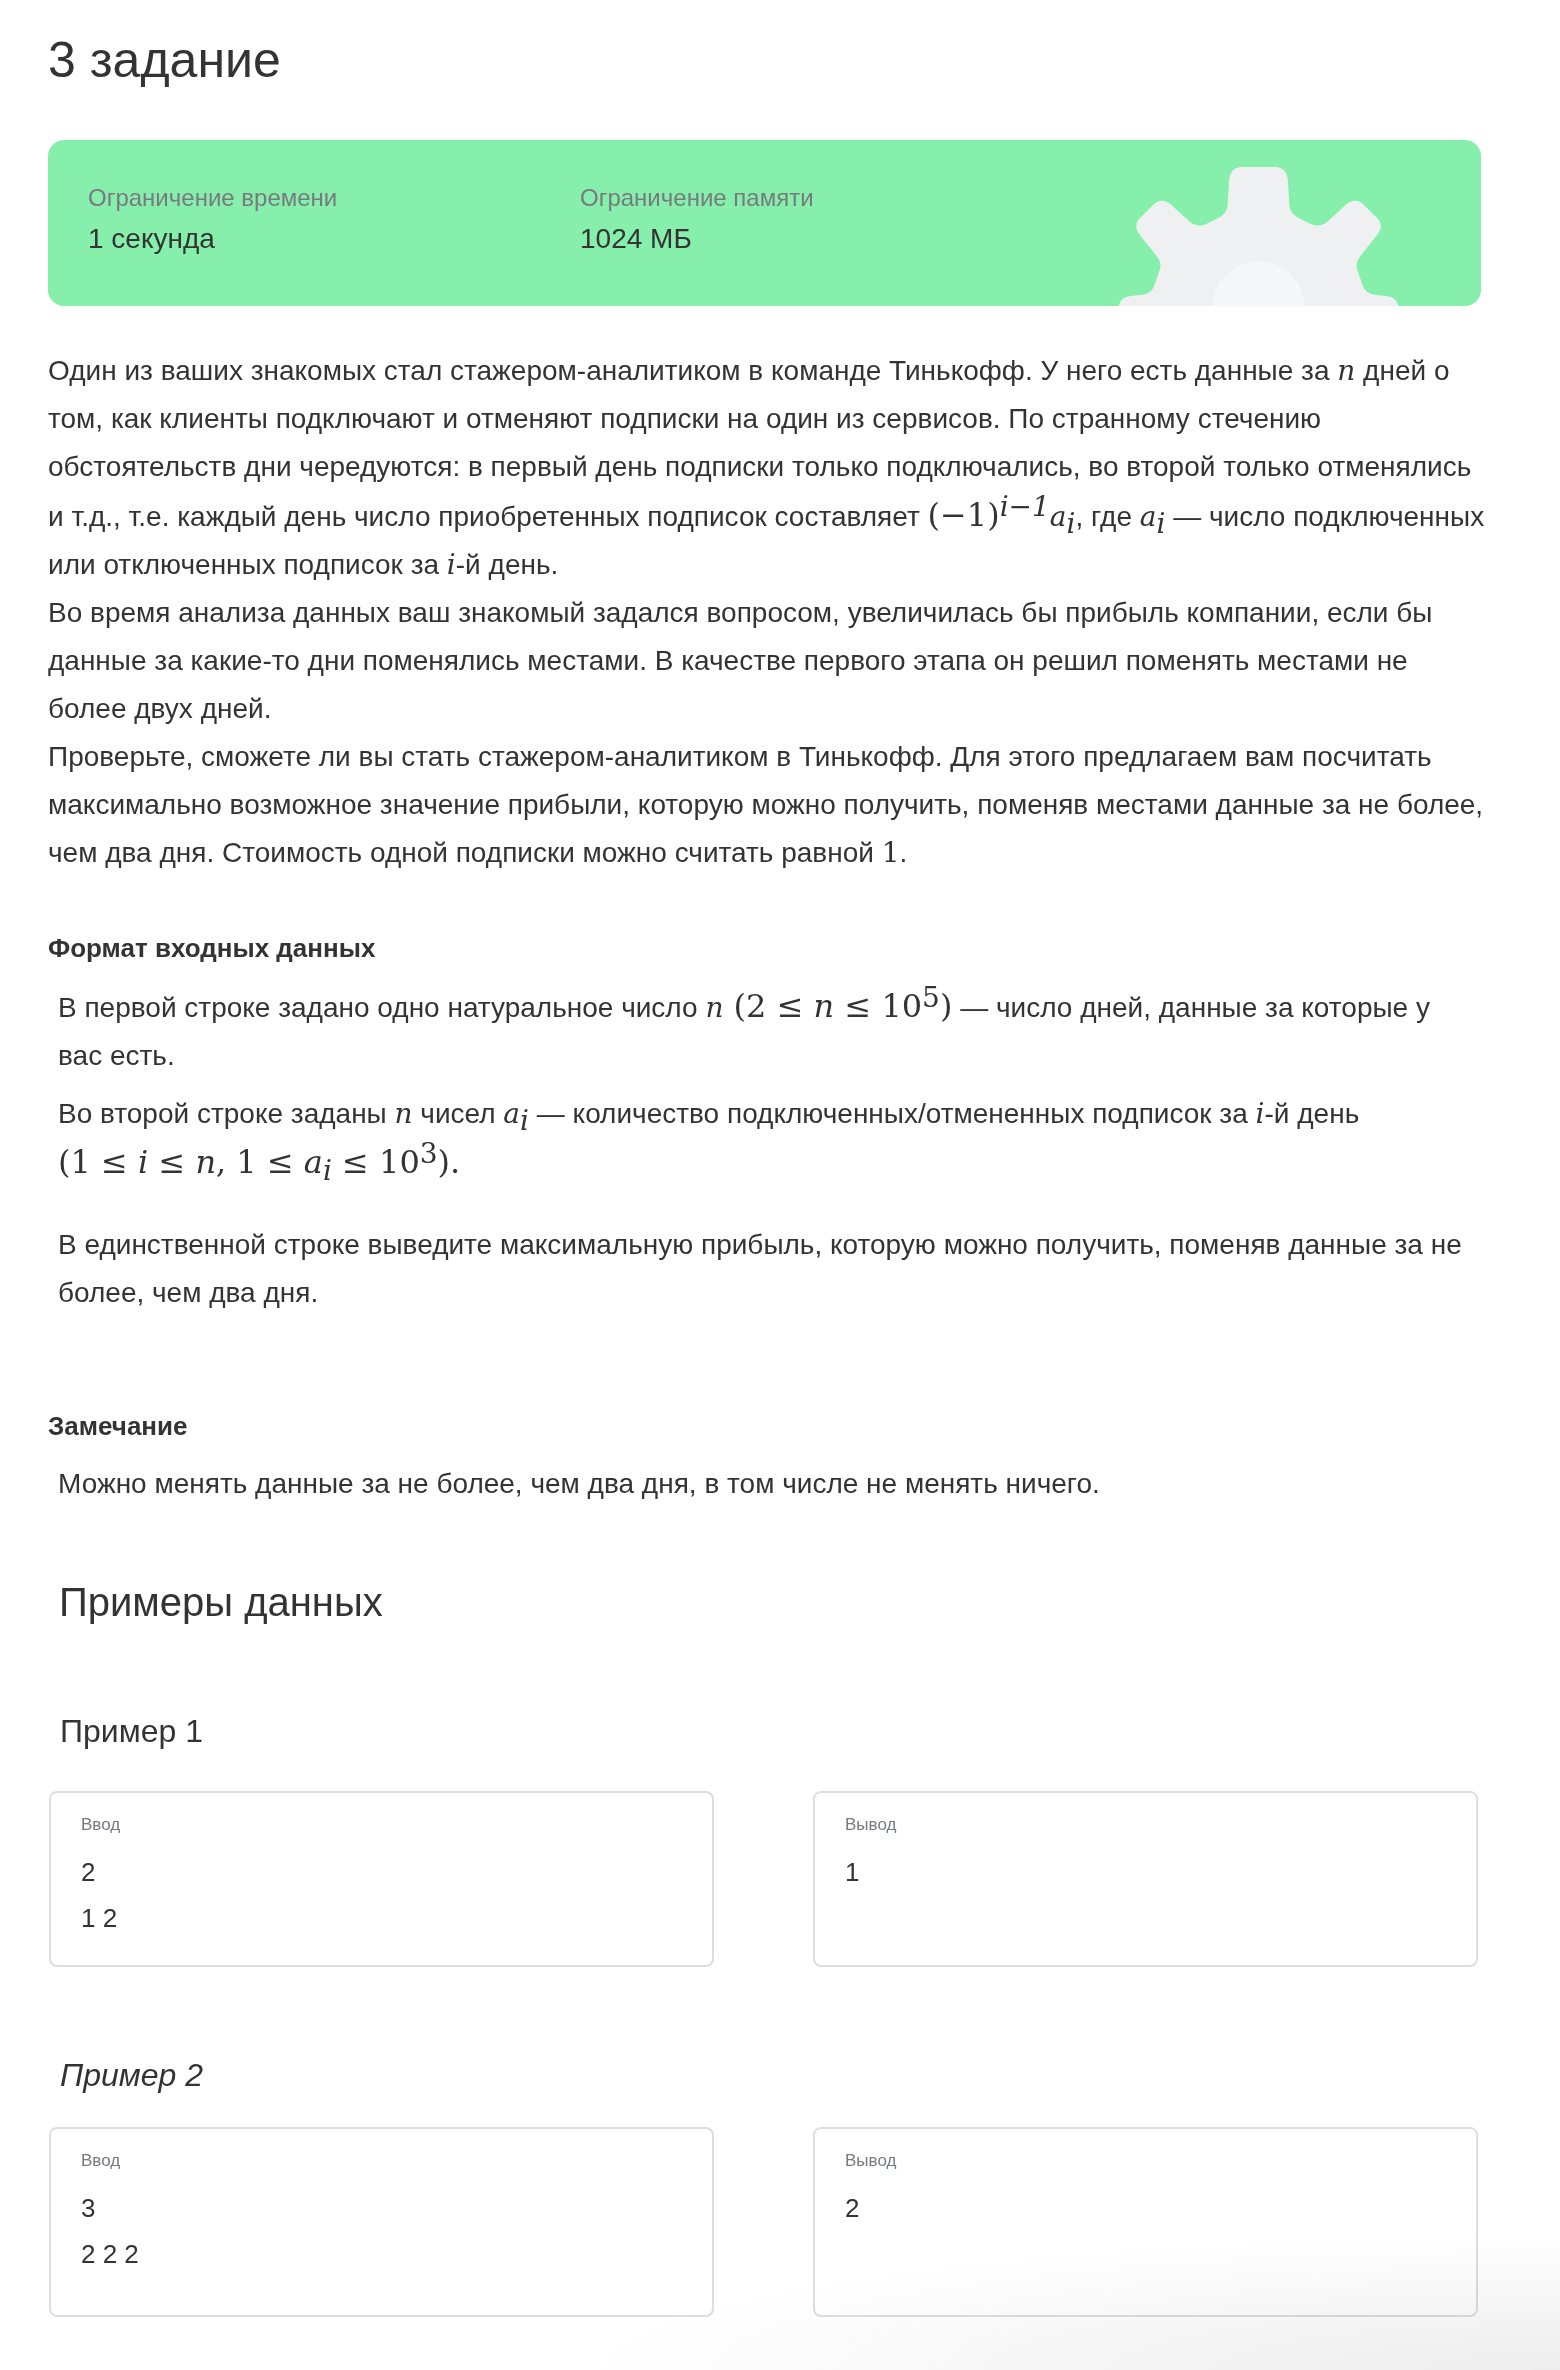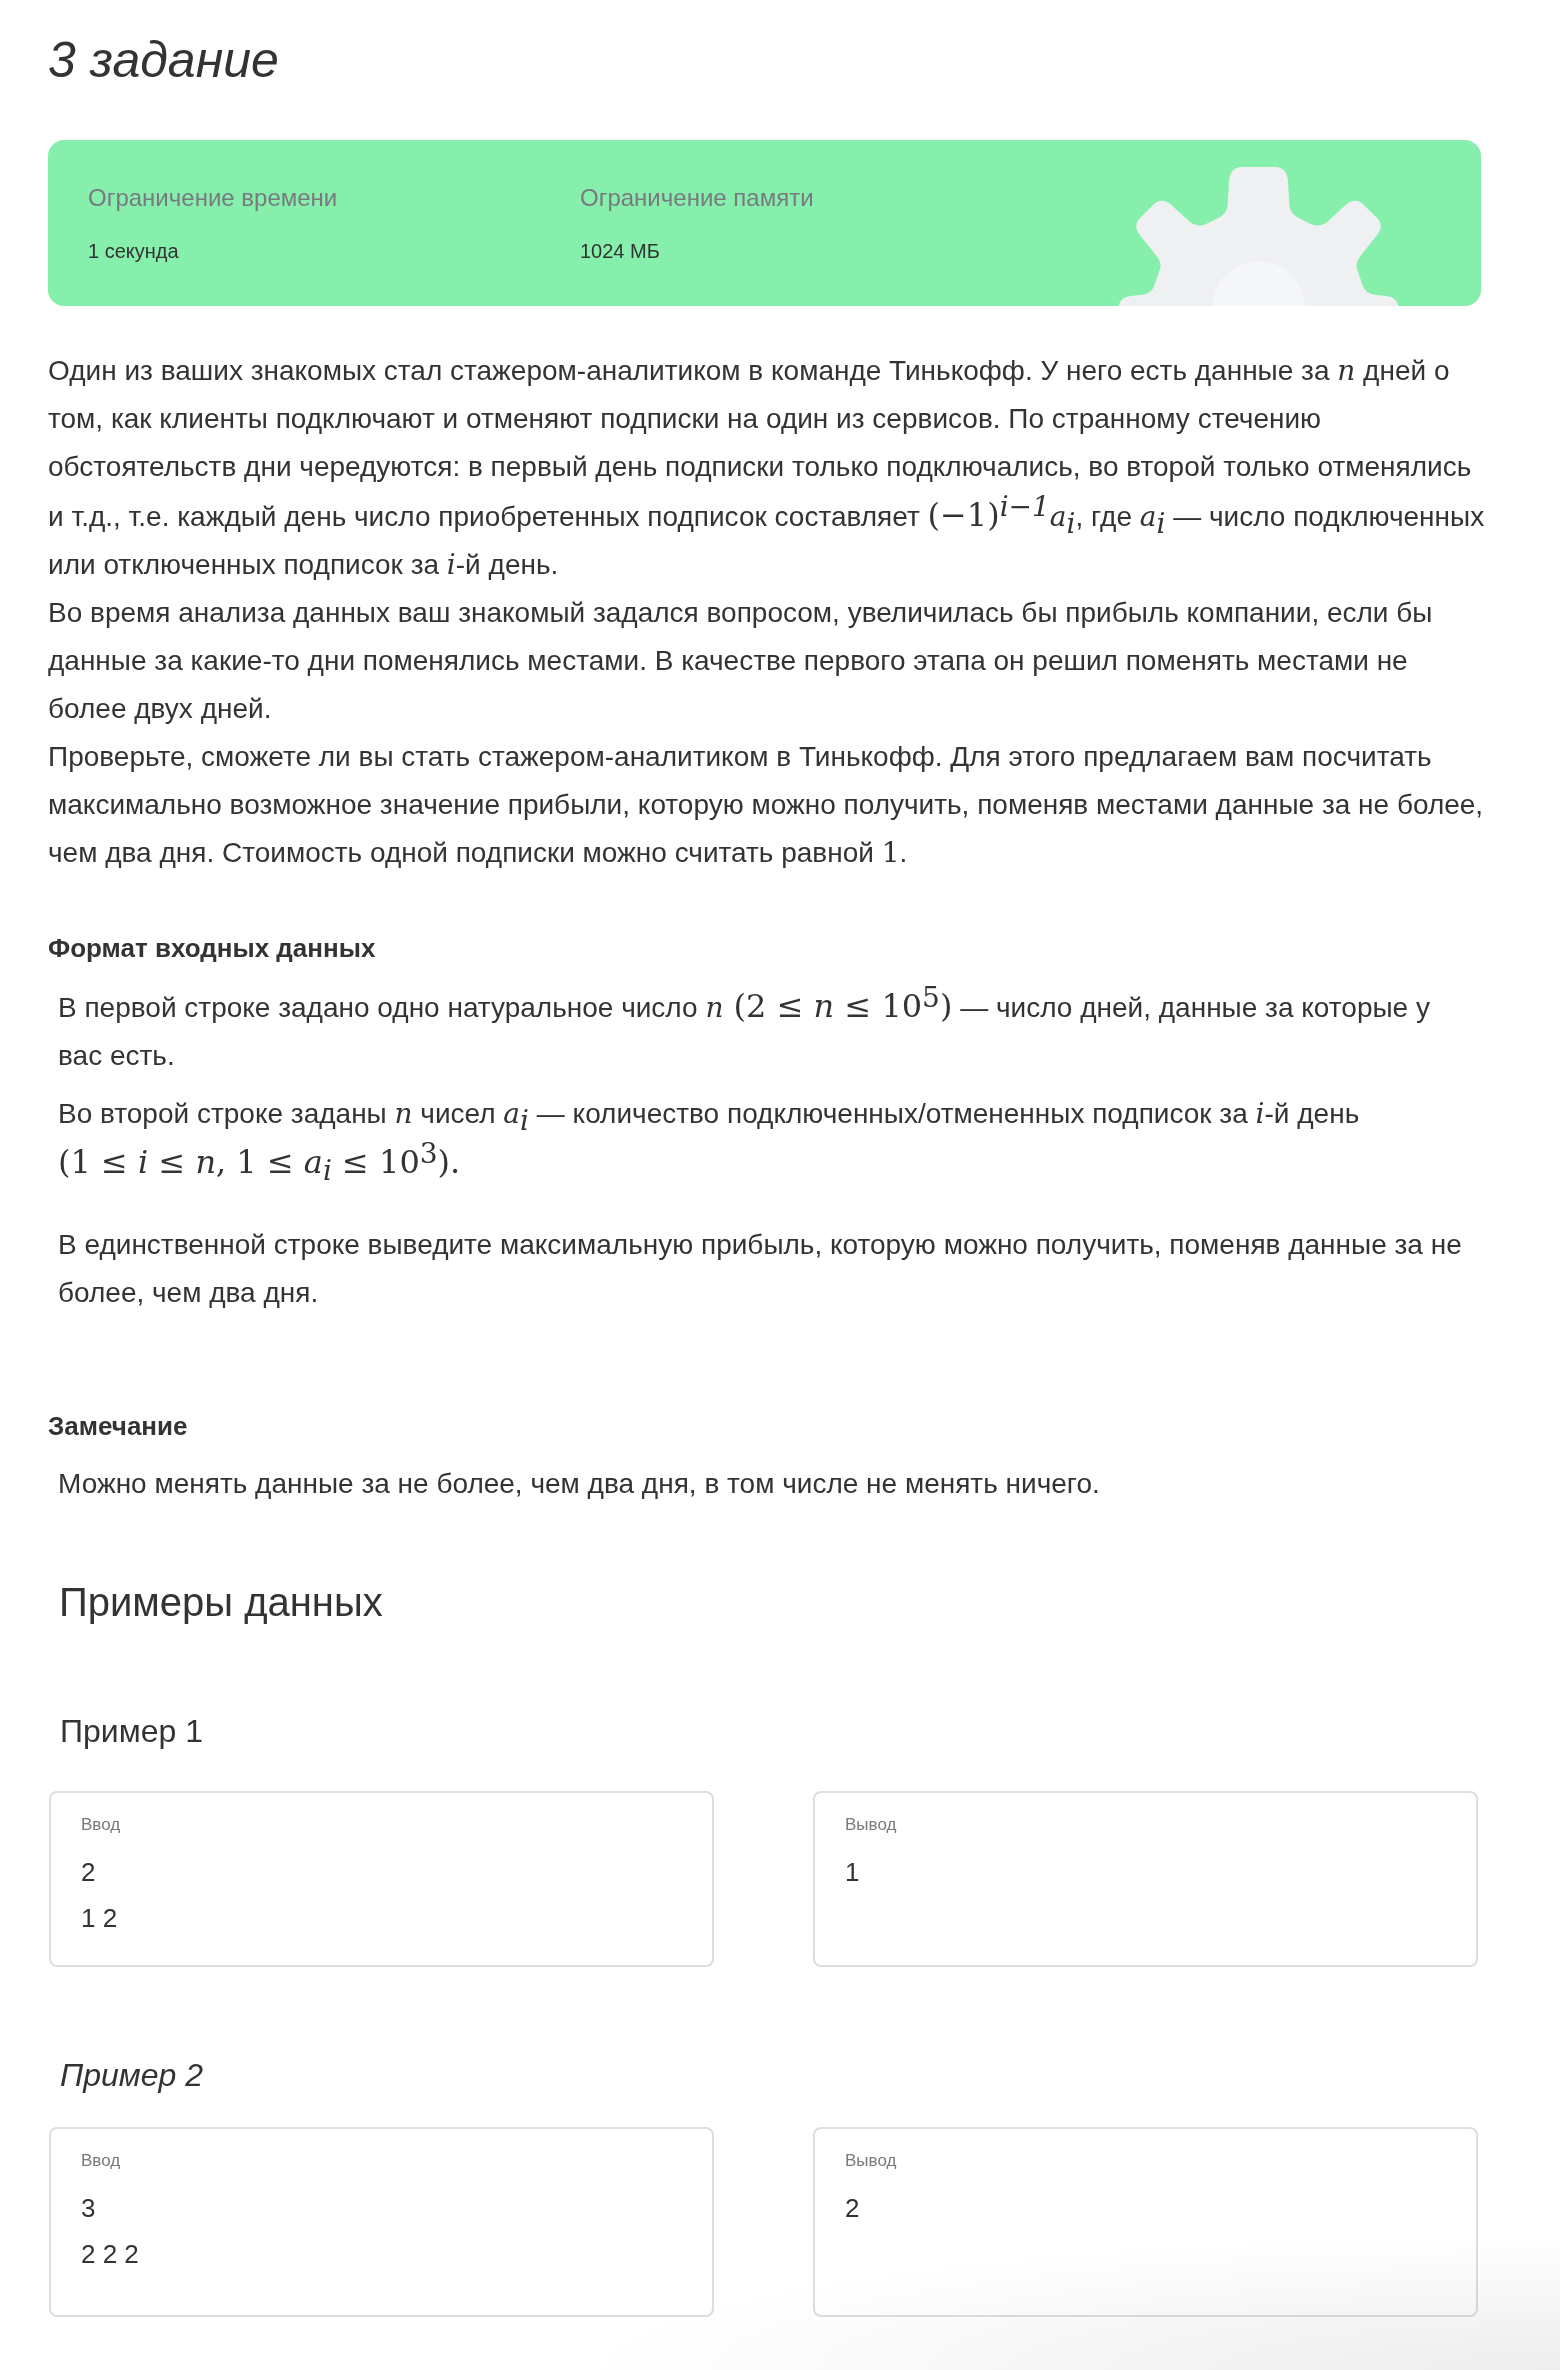--- a/index.html
+++ b/index.html
@@ -1,29 +1,29 @@
 <!DOCTYPE html>
 <html><head>
 <meta charset="utf-8">
 <style>
   html, body { margin: 0; padding: 0; background: #ffffff; }
   body {
     width: 1560px; height: 2370px; position: relative; overflow: hidden;
     font-family: "Liberation Sans", "DejaVu Sans", sans-serif; color: #333333;
   }
   .abs { position: absolute; }
-  .title { left: 48px; top: 28px; font-size: 50px; line-height: 64px; color: #333; font-weight: 400; margin: 0; font-style: italic; }
+  .title { left: 48px; top: 28px; font-size: 50px; line-height: 64px; color: #333; font-weight: 400; margin: 0; }
   .limits-card {
     left: 48px; top: 140px; width: 1433px; height: 166px;
     background: #86efac; border-radius: 16px; overflow: hidden;
   }
   .gear { position: absolute; left: 1070px; top: 27px; width: 281px; height: 281px; }
   .limit { position: absolute; top: 41px; }
   .limit-label { font-size: 24px; line-height: 34px; color: #777a7e; }
-  .limit-value { font-size: 20px; line-height: 40px; color: #333; margin-top: 16px; }
+  .limit-value { font-size: 28px; line-height: 40px; color: #333; margin-top: 4px; }
   .body-text { left: 48px; width: 1438px; font-size: 28px; line-height: 48px; color: #333; }
   .body-text p { margin: 0; }
   .math { font-family: "DejaVu Serif", "Liberation Serif", serif; font-style: italic; font-size: 28px; }
   .math-up { font-family: "DejaVu Serif", "Liberation Serif", serif; font-style: normal; font-size: 28px; }
   .big { font-size: 32px; }
   sup, sub { font-size: 18px; line-height: 0; }
   .section { position: absolute; left: 48px; width: 1438px; }
   .section h3 { margin: 0; font-size: 26px; line-height: 48px; font-weight: 700; color: #333; }
   .section p { margin: 10px; font-size: 28px; line-height: 48px; color: #333; }
   .h2 { left: 59px; font-size: 40px; line-height: 56px; color: #333; margin: 0; font-weight: 400; }

